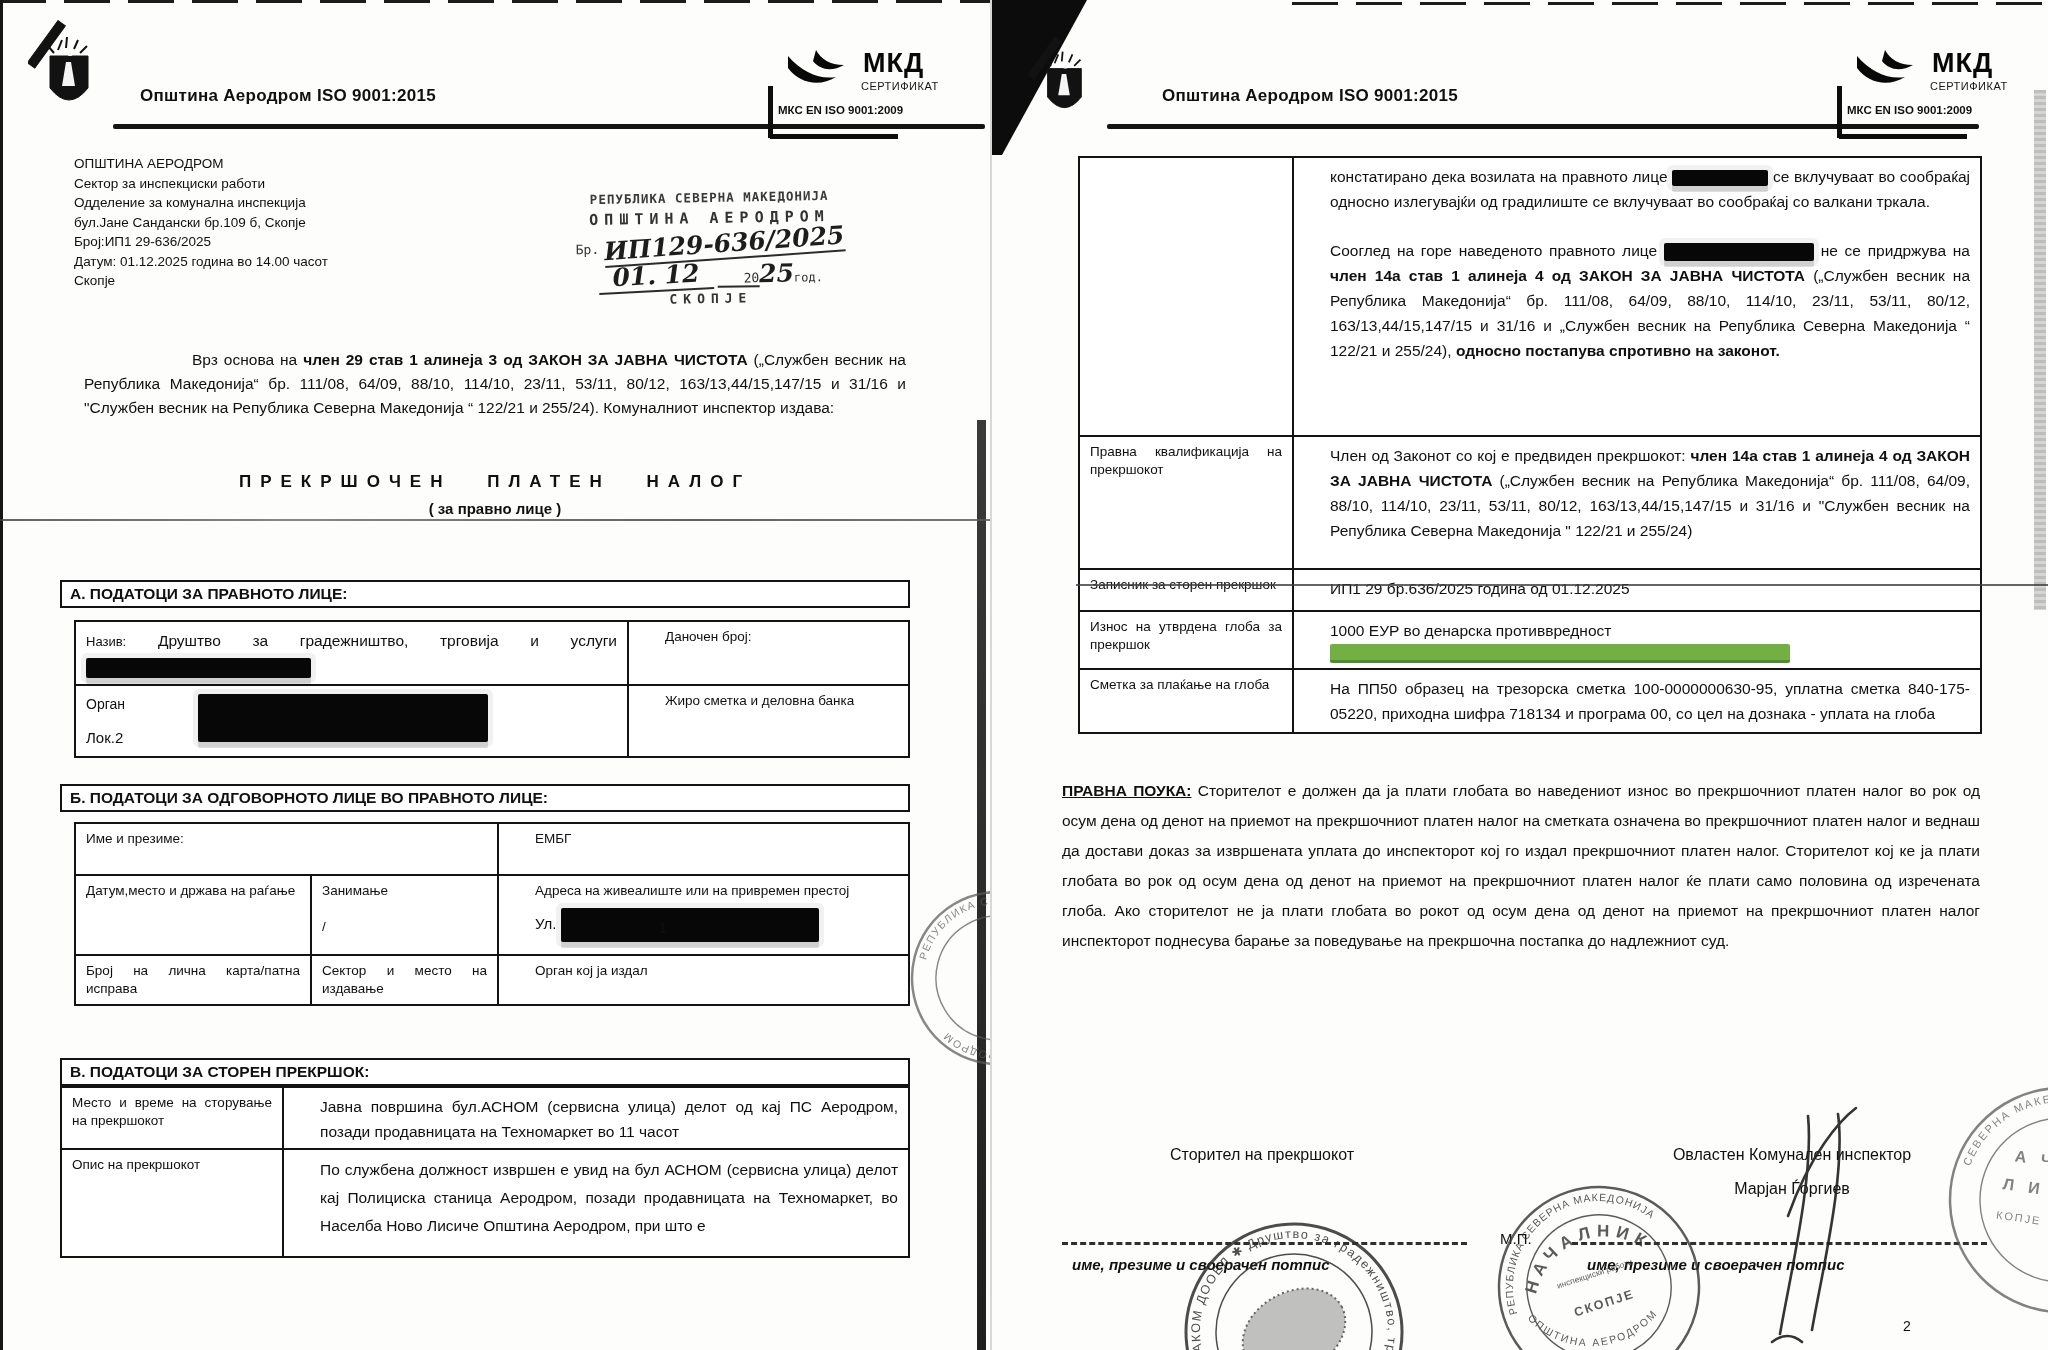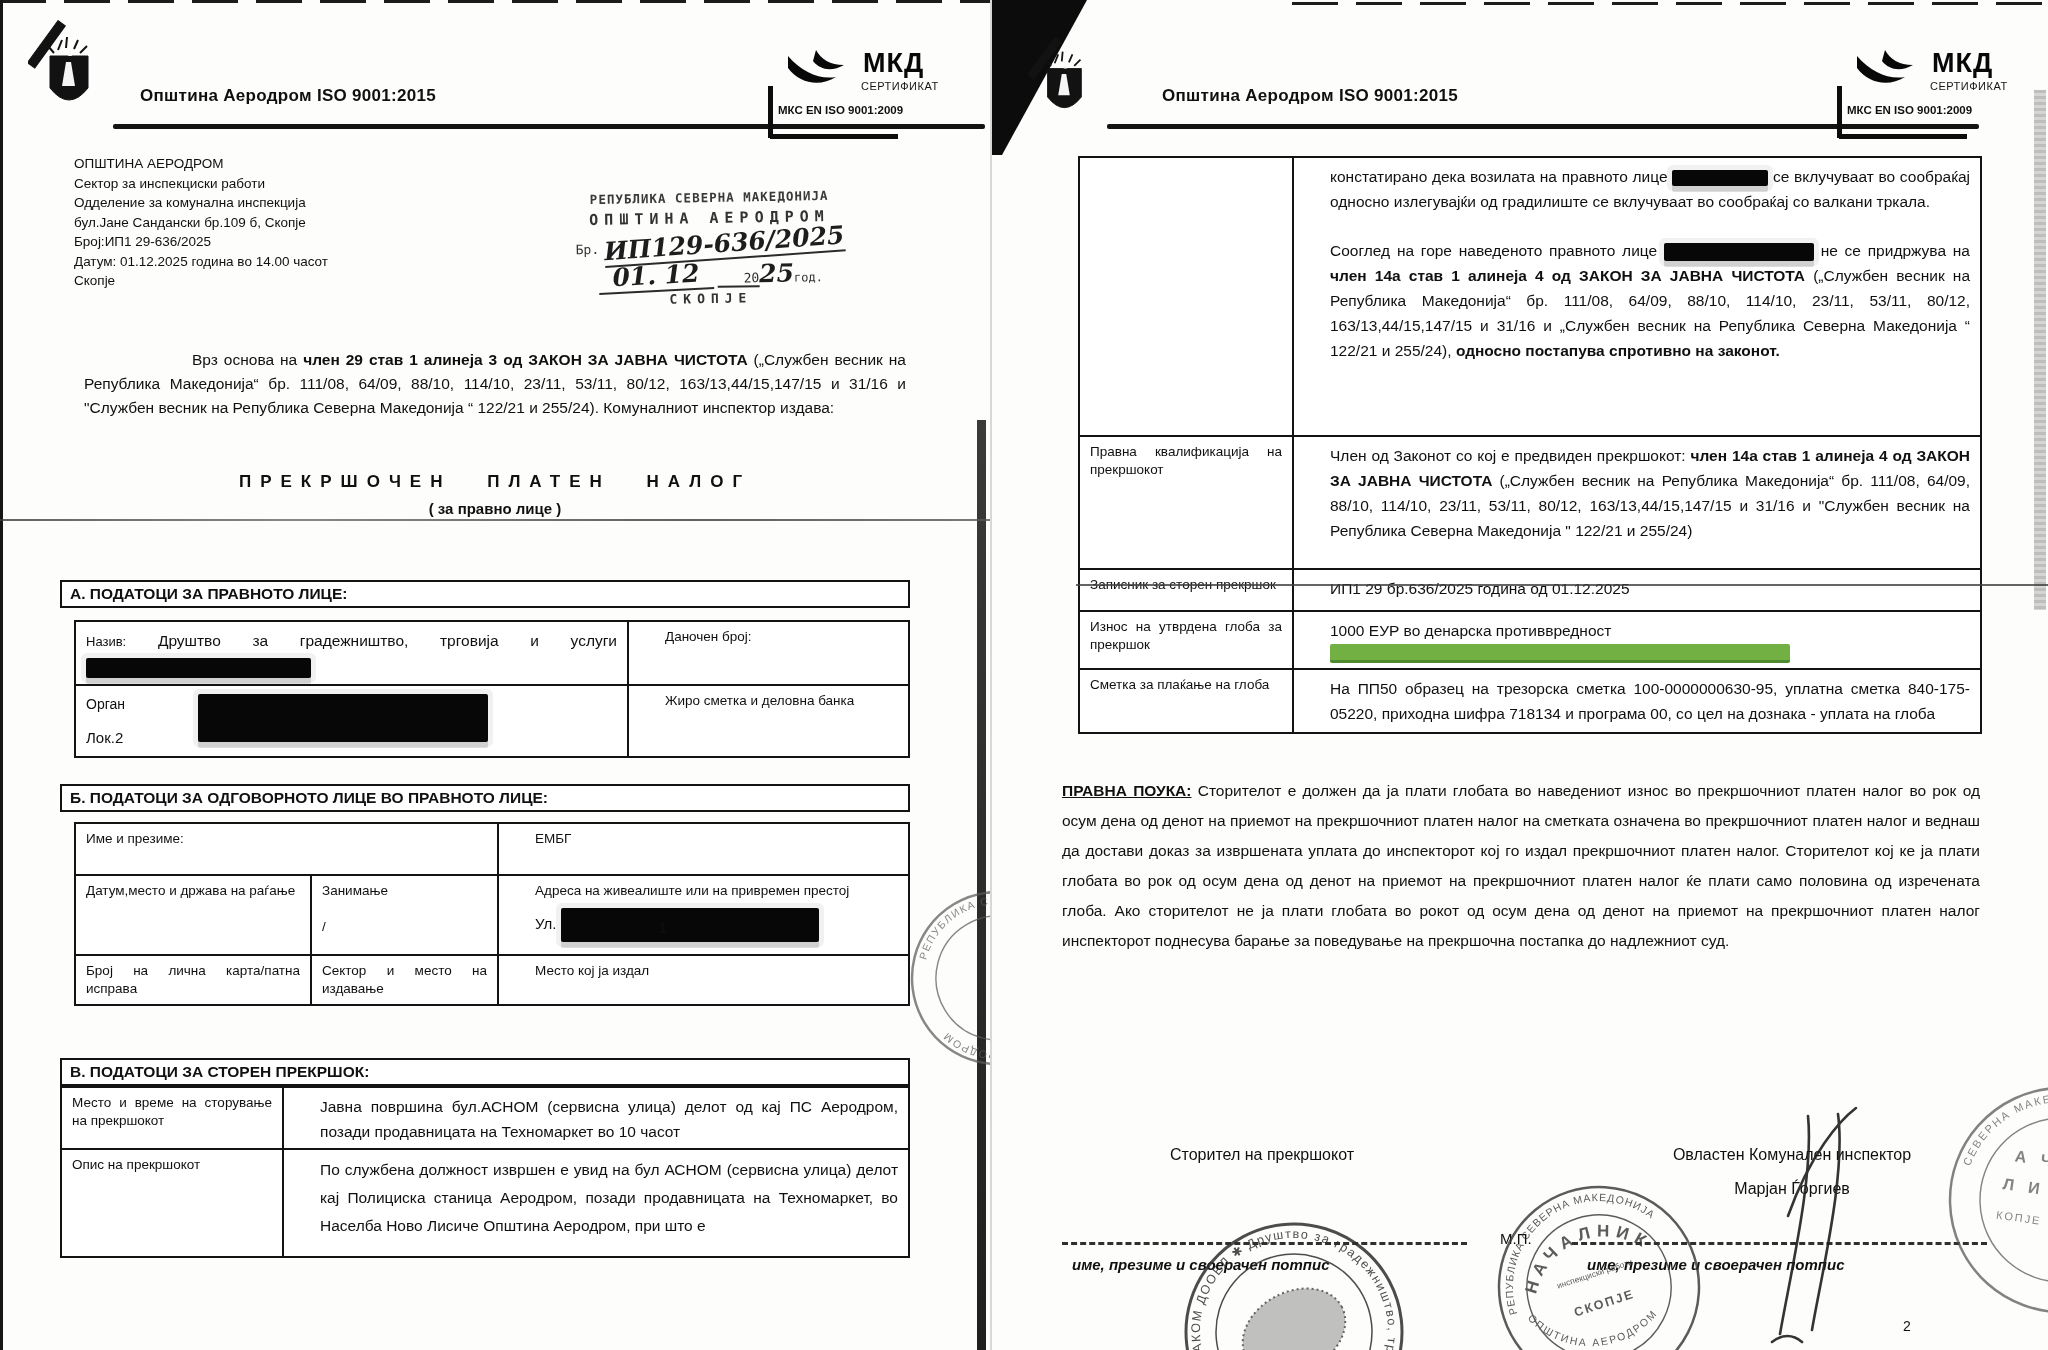--- a/index.html
+++ b/index.html
@@ -148,42 +148,42 @@
           <span class="redact" style="width:258px;height:34px;"></span>
         </div>
       </div>
       <div class="cell lr">
         <span>Број на лична карта/патна исправа</span>
       </div>
       <div class="cell lr">
         <span>Сектор и место на издавање</span>
       </div>
       <div class="cell lc lr">
-        <span>Место кој ја издал</span>
+        <span>Орган кој ја издал</span>
       </div>
     </div>
 
     <div class="abs pgno ctr" style="left:648px;top:920px;width:30px;">1</div>
 
     <svg class="abs" style="left:898px;top:878px;" width="185" height="200" viewBox="0 0 185 200">
       <g transform="rotate(14 100 100)" opacity="0.72">
         <circle cx="100" cy="100" r="86" fill="none" stroke="#5a5a5a" stroke-width="2.5"></circle>
         <circle cx="100" cy="100" r="62" fill="none" stroke="#5a5a5a" stroke-width="1.4"></circle>
         <path id="p1ring" d="M26,100 a74,74 0 1,1 148,0 a74,74 0 1,1 -148,0" fill="none"></path>
         <text font-size="10.5" fill="#5a5a5a" letter-spacing="1.5"><textPath href="#p1ring">РЕПУБЛИКА СЕВЕРНА МАКЕДОНИЈА • ОПШТИНА АЕРОДРОМ</textPath></text>
       </g>
     </svg>
 
     <div class="abs secbox" style="left:60px;top:1058px;width:830px;">В. ПОДАТОЦИ ЗА СТОРЕН ПРЕКРШОК:</div>
     <div class="abs tbl" style="left:60px;top:1086px;width:846px;grid-template-columns:222px 1fr;grid-template-rows:62px 106px;">
       <div class="cell">
         <span>Место и време на сторување на прекршокот</span>
       </div>
       <div class="cell big lc">
-        <span>Јавна површина бул.АСНОМ (сервисна улица) делот од кај ПС Аеродром, позади продавницата на Техномаркет во 10 часот</span>
+        <span>Јавна површина бул.АСНОМ (сервисна улица) делот од кај ПС Аеродром, позади продавницата на Техномаркет во 11 часот</span>
       </div>
       <div class="cell lr">
         <span>Опис на прекршокот</span>
       </div>
       <div class="cell big lc lr" style="line-height:28px;">
         <span>По службена должност извршен е увид на бул АСНОМ (сервисна улица) делот кај Полициска станица Аеродром, позади продавницата на Техномаркет, во Населба Ново Лисиче Општина Аеродром, при што е</span>
       </div>
     </div>
   </div>
 

